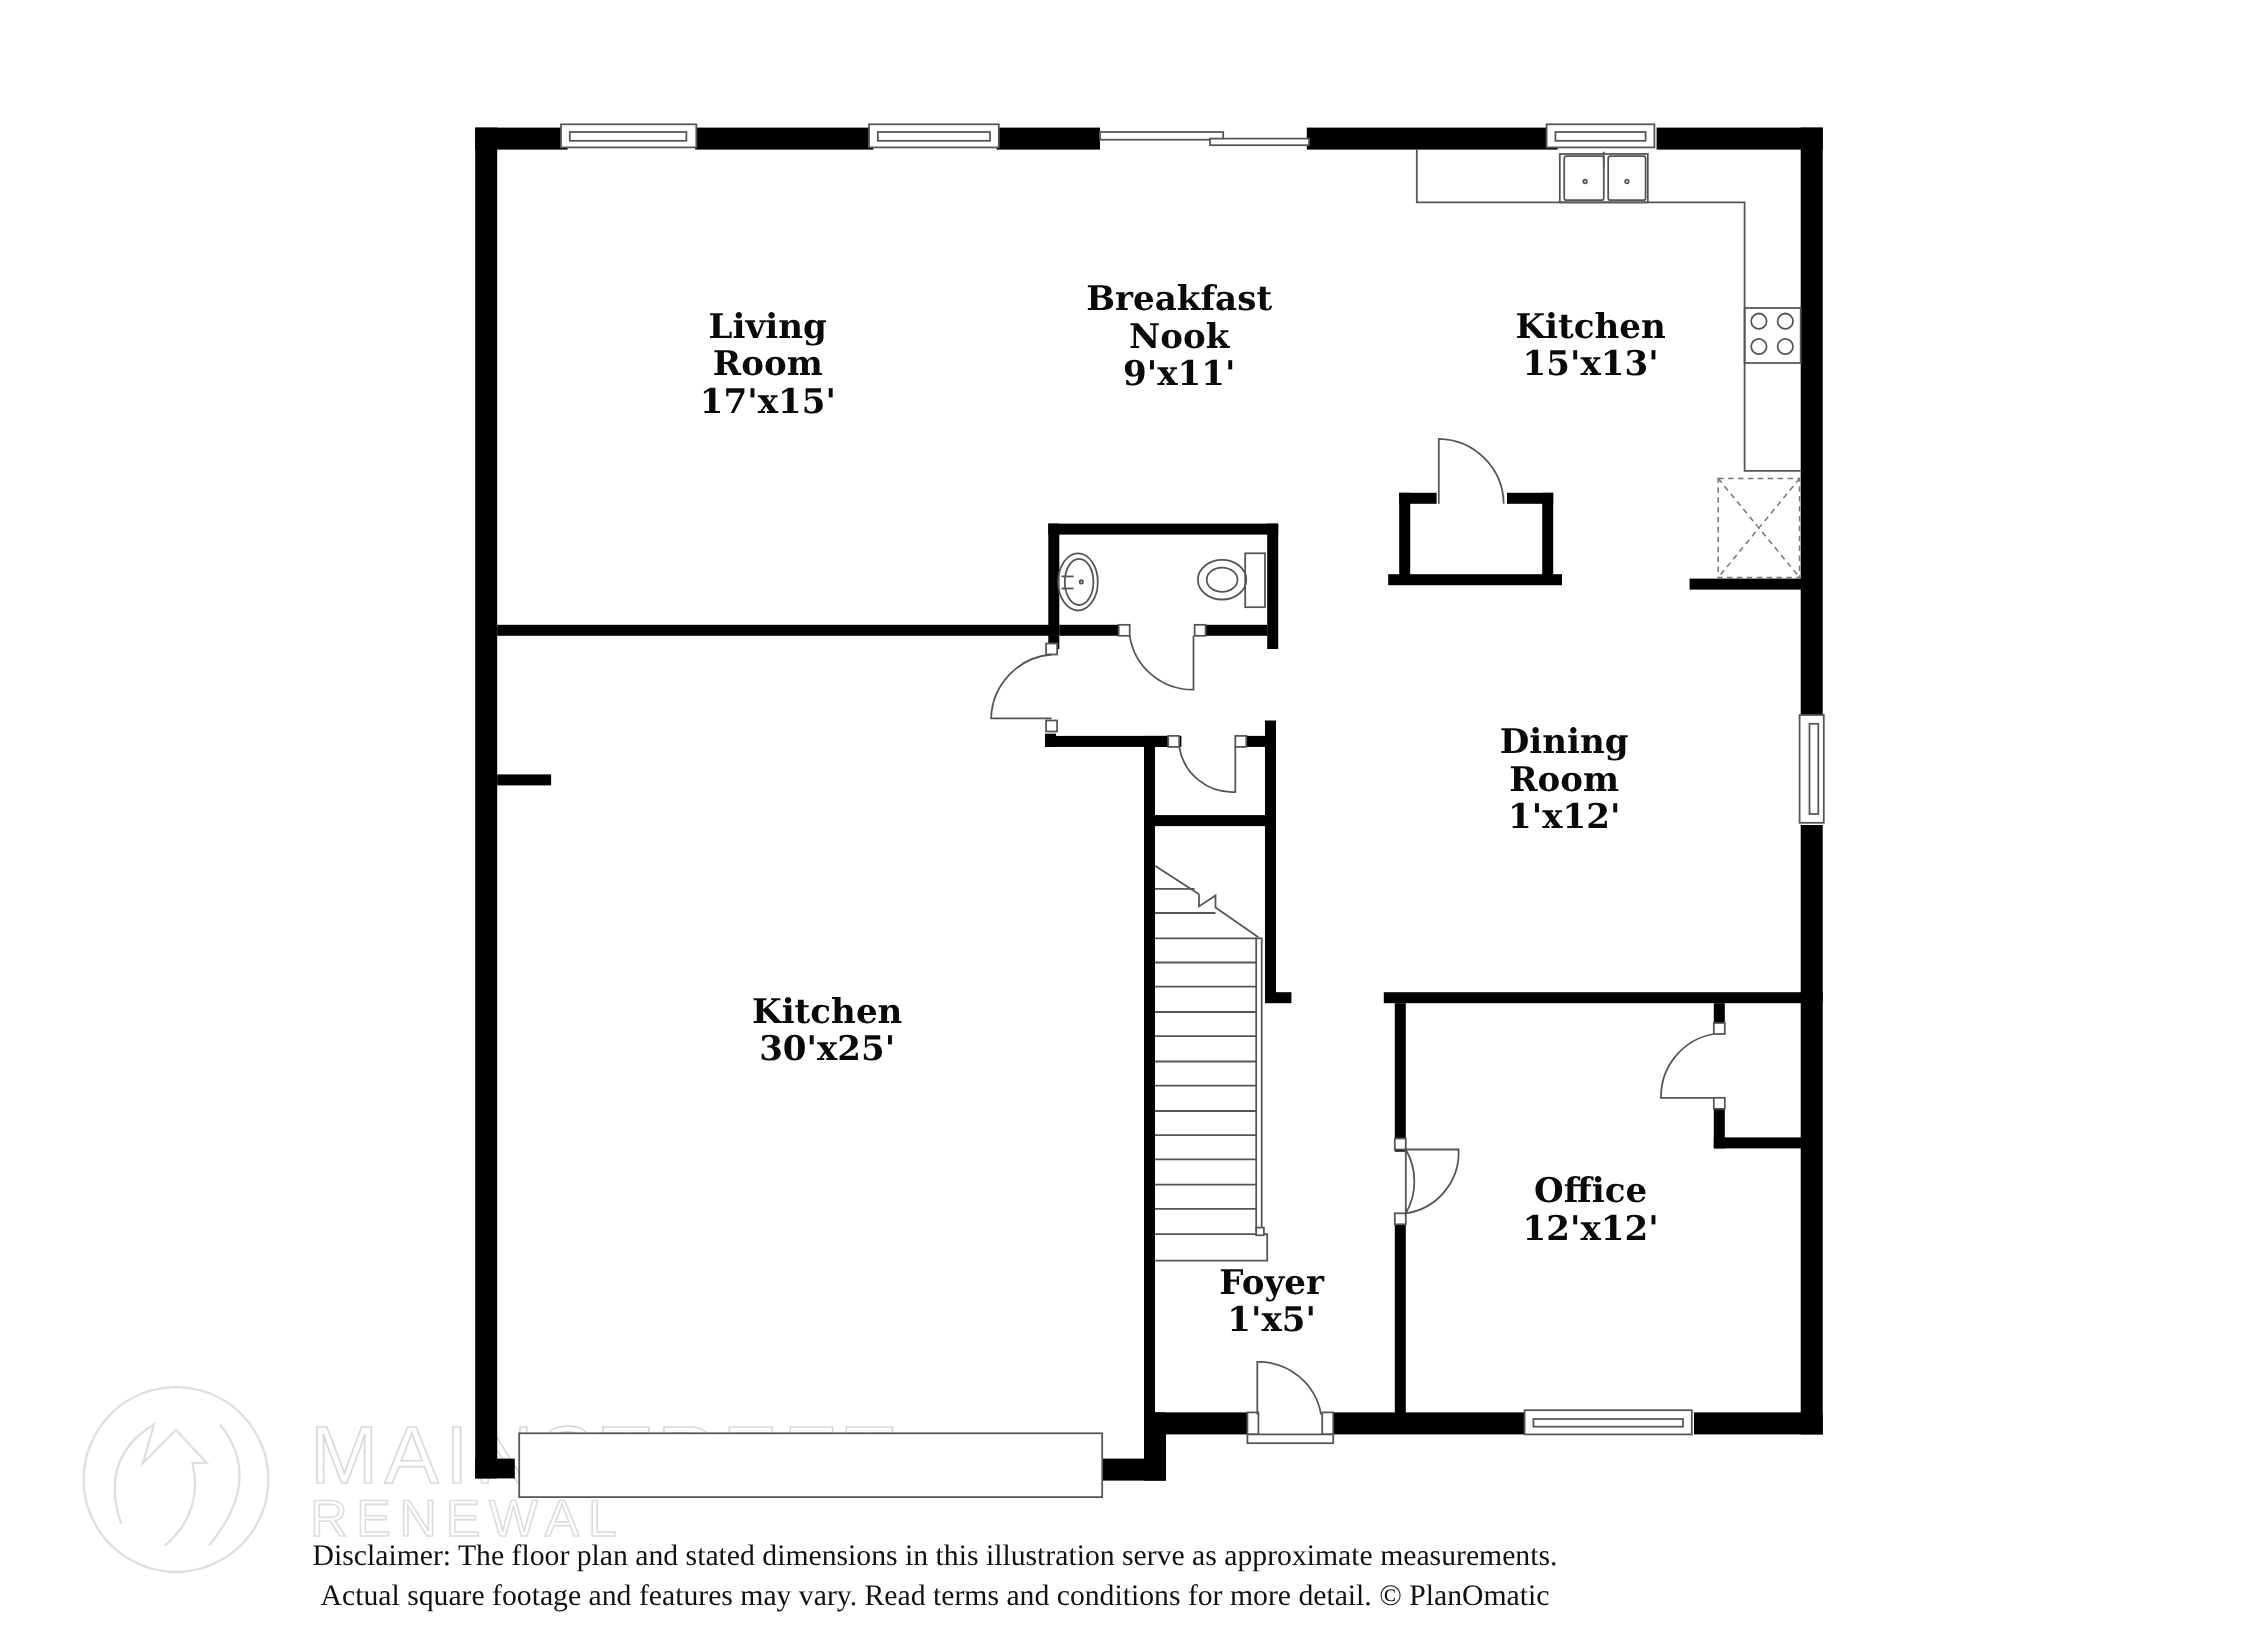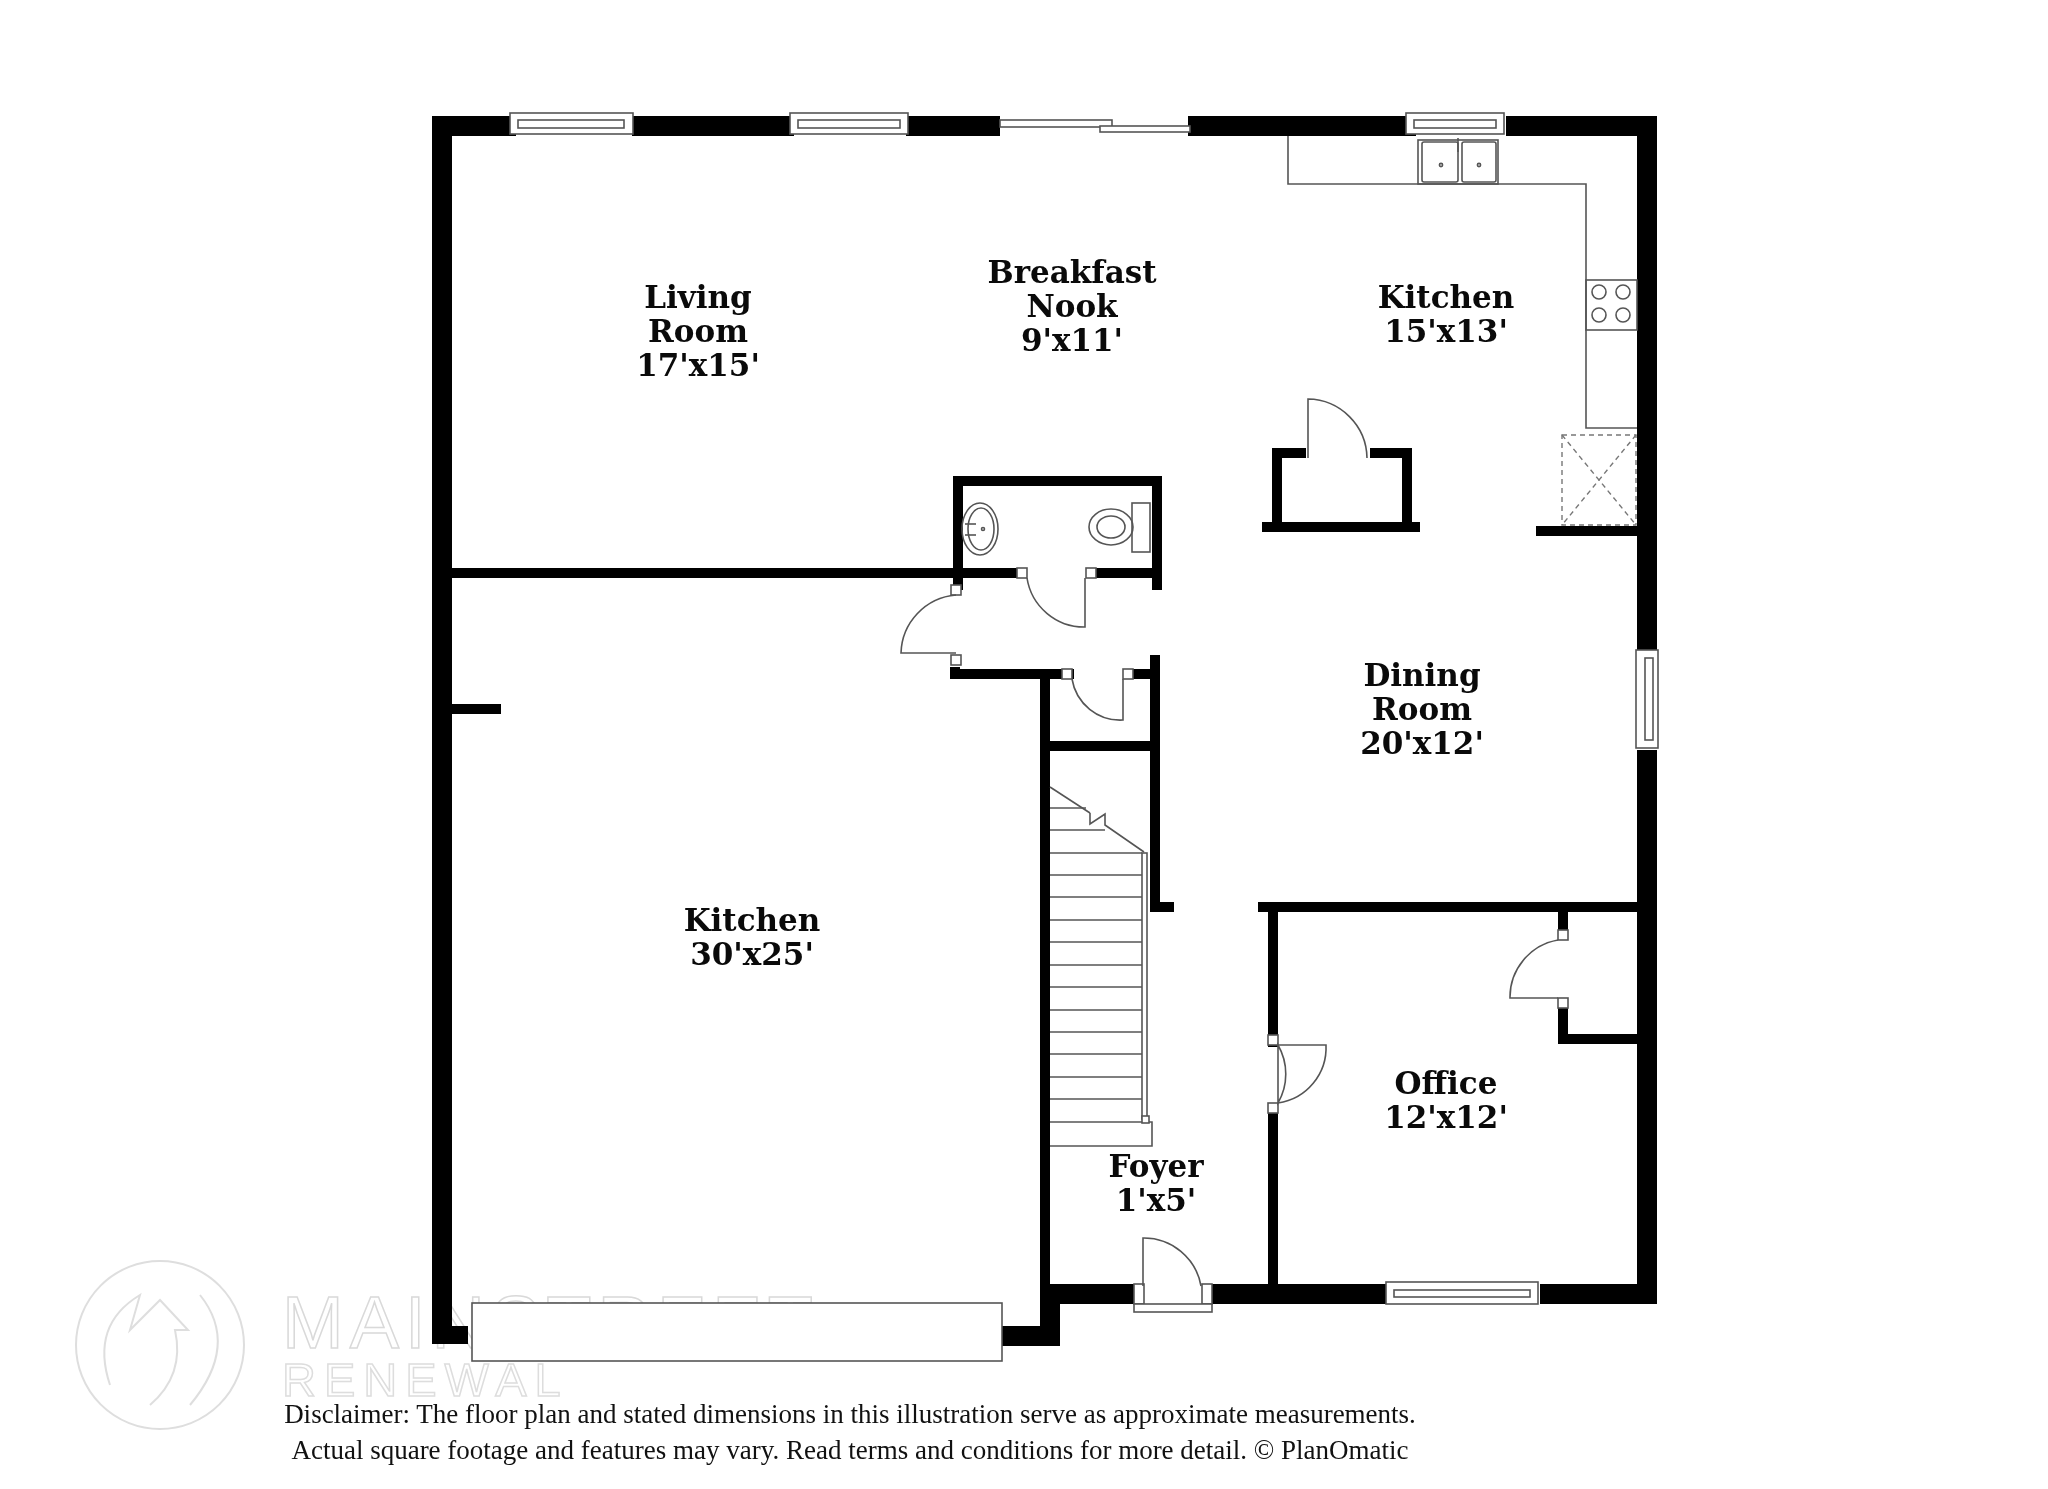--- a/index.html
+++ b/index.html
@@ -218,21 +218,21 @@
   <span>Nook</span>
   <span>9'x11'</span>
 </div>
 <div class="room-label" style="left:1446px; top:280px;">
   <span>Kitchen</span>
   <span>15'x13'</span>
 </div>
 <div class="room-label" style="left:1422px; top:658px;">
   <span>Dining</span>
   <span>Room</span>
-  <span>20'x12'</span>
+  <span>1'x12'</span>
 </div>
 <div class="room-label" style="left:752px; top:903px;">
   <span>Kitchen</span>
   <span>30'x25'</span>
 </div>
 <div class="room-label" style="left:1446px; top:1066px;">
   <span>Office</span>
   <span>12'x12'</span>
 </div>
 <div class="room-label" style="left:1156px; top:1149px;">

